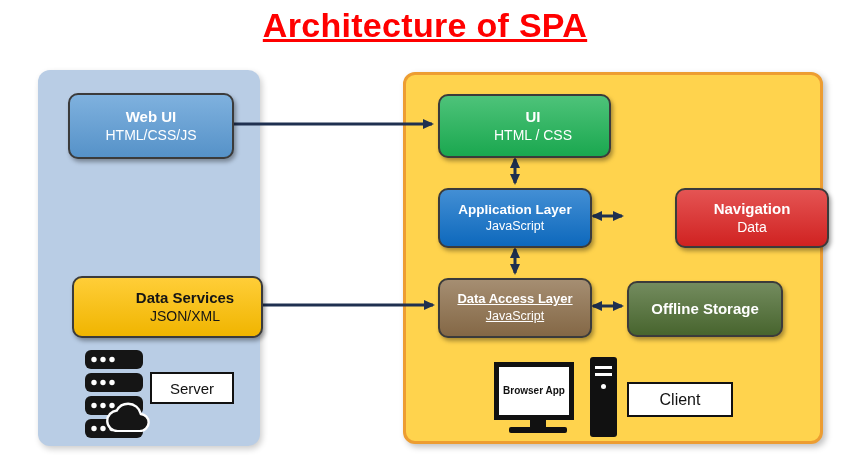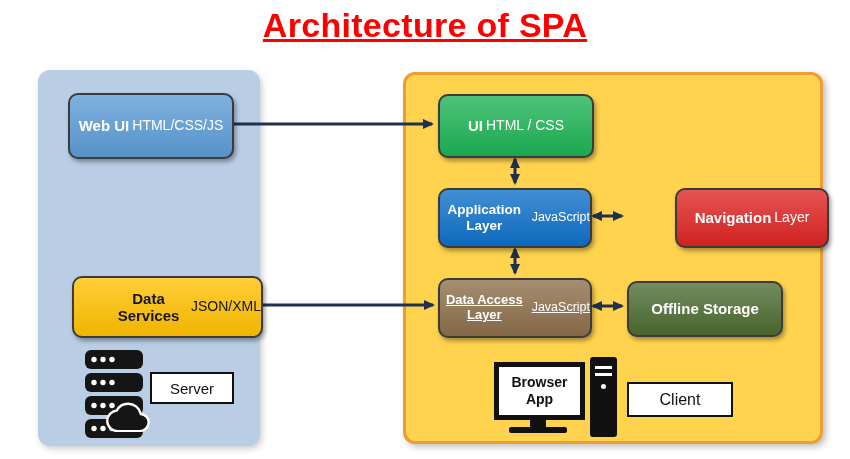--- a/index.html
+++ b/index.html
@@ -10,31 +10,31 @@
          font-size:34px;font-weight:bold;color:var(--title);
          text-decoration:underline;letter-spacing:.3px;}
 
   .panel{position:absolute;border-radius:12px;}
   .left-panel{left:38px;top:70px;width:222px;height:376px;
               background:var(--left-panel-bg);box-shadow:2px 3px 6px rgba(0,0,0,.2);}
   .right-panel{left:403px;top:72px;width:420px;height:372px;box-sizing:border-box;
                background:var(--right-panel-bg);border:3px solid var(--right-panel-border);
                box-shadow:3px 3px 6px rgba(0,0,0,.25);}
 
-  .node{position:absolute;display:flex;flex-direction:row;align-items:center;
+  .node{position:absolute;display:flex;flex-direction:column;align-items:center;
         justify-content:center;gap:3px;text-align:center;border:2px solid #3b3b3b;
         border-radius:10px;color:#fff;box-shadow:2px 3px 4px rgba(0,0,0,.35);
         background-image:linear-gradient(rgba(255,255,255,.22),rgba(0,0,0,.06));}
   .node-title{font-weight:bold;font-size:15px;line-height:1.15;}
   .node-sub{font-size:14px;line-height:1.1;}
 
   .web-ui{left:68px;top:93px;width:162px;height:62px;background-color:var(--web-ui-bg);}
   .data-services{left:72px;top:276px;width:152px;height:58px;
                  background-color:var(--data-services-bg);color:#151515;padding-left:35px;}
-  .ui{left:438px;top:94px;width:152px;height:60px;background-color:var(--ui-bg);}
+  .ui{left:438px;top:94px;width:152px;height:60px;background-color:var(--ui-bg);padding-left:17px;}
   .application-layer{left:438px;top:188px;width:150px;height:56px;
                      background-color:var(--application-layer-bg);}
   .application-layer .node-title{font-size:13.5px;}
   .application-layer .node-sub{font-size:12.5px;}
   .navigation{left:627px;top:188px;width:150px;height:56px;background-color:var(--navigation-bg);margin-left:48px;}
   .data-access-layer{left:438px;top:278px;width:150px;height:56px;
                      background-color:var(--data-access-layer-bg);text-decoration:underline;}
   .data-access-layer .node-title{font-size:13px;}
   .data-access-layer .node-sub{font-size:12.5px;}
   .offline-storage{left:627px;top:281px;width:152px;height:52px;
@@ -42,23 +42,23 @@
 
   .label-box{position:absolute;background:#fff;border:2px solid #111;color:#111;
              display:flex;align-items:center;justify-content:center;font-size:15px;}
   .server-label{left:150px;top:372px;width:80px;height:28px;}
   .client-label{left:627px;top:382px;width:102px;height:31px;font-size:16px;}
 
   .server-stack{position:absolute;left:84px;top:350px;width:62px;height:88px;}
   .server-cloud{position:absolute;left:104px;top:400px;width:46px;height:32px;}
 
   .monitor{position:absolute;left:494px;top:362px;width:88px;}
-  .monitor-screen{box-sizing:border-box;width:91px;height:58px;border:5px solid #111;
+  .monitor-screen{box-sizing:border-box;width:80px;height:58px;border:5px solid #111;
                   background:#fff;display:flex;align-items:center;justify-content:center;
-                  text-align:center;font-weight:bold;font-size:14px;line-height:1.25;
+                  text-align:center;font-weight:bold;font-size:10px;line-height:1.25;
                   color:#111;padding:2px;}
   .monitor-neck{width:16px;height:7px;background:#111;margin:0 auto;}
   .monitor-base{width:58px;height:6px;background:#111;margin:0 auto;border-radius:2px;}
 
   .tower{position:absolute;left:590px;top:357px;width:27px;height:80px;
          background:#111;border-radius:3px;}
   .tower-slot{position:absolute;left:5px;width:17px;height:3px;background:#fff;}
   .tower-slot.s1{top:9px;}
   .tower-slot.s2{top:16px;}
   .tower-dot{position:absolute;left:11px;top:27px;width:5px;height:5px;
@@ -134,21 +134,21 @@
     <div class="node-sub">HTML / CSS</div>
   </div>
 
   <div class="node application-layer">
     <div class="node-title">Application Layer</div>
     <div class="node-sub">JavaScript</div>
   </div>
 
   <div class="node navigation">
     <div class="node-title">Navigation</div>
-    <div class="node-sub">Layer</div>
+    <div class="node-sub">Data</div>
   </div>
 
   <div class="node data-access-layer">
     <div class="node-title">Data Access Layer</div>
     <div class="node-sub">JavaScript</div>
   </div>
 
   <div class="node offline-storage">
     <div class="node-title">Offline Storage</div>
   </div>

